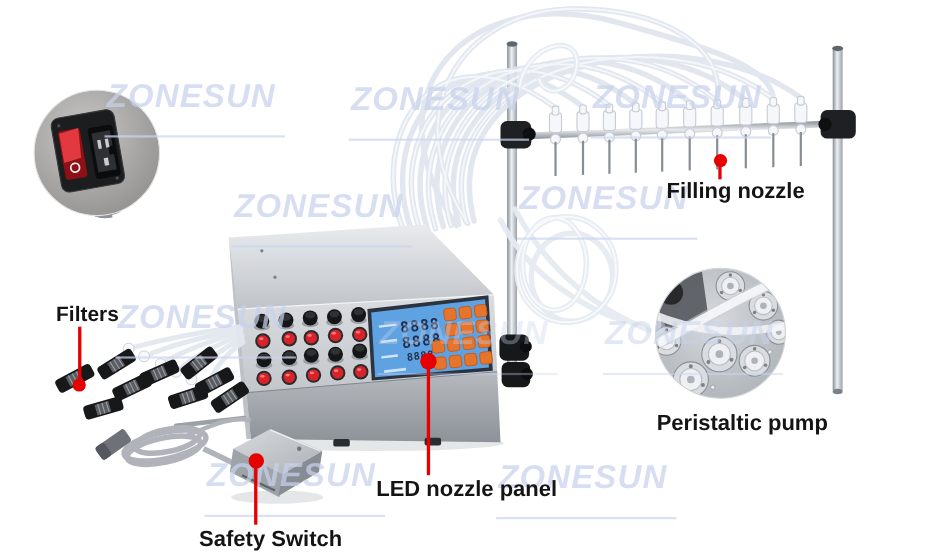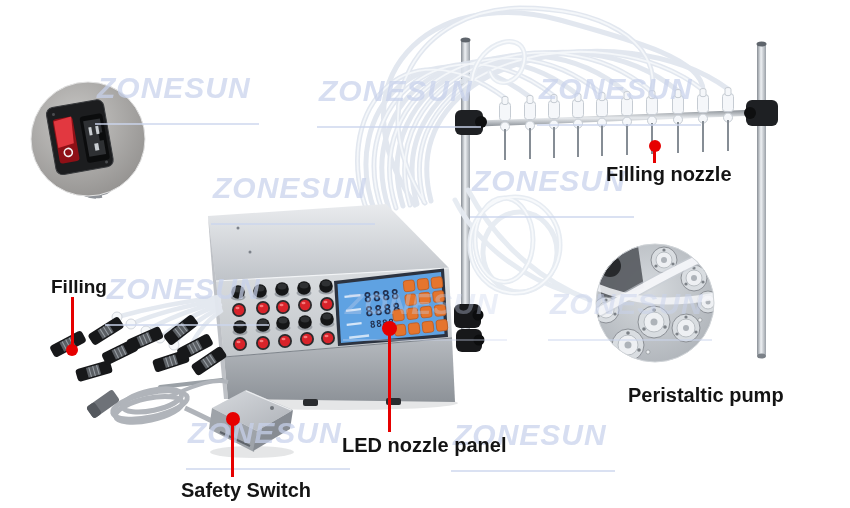--- a/index.html
+++ b/index.html
@@ -585,19 +585,19 @@
 
 <div class="callout-line" style="left:231px;top:424px;height:53px;"></div>
 <div class="callout-dot" style="left:226px;top:412px;width:14px;height:14px;"></div>
 
 <div class="callout-line" style="left:388px;top:335px;height:97px;"></div>
 <div class="callout-dot" style="left:382px;top:321px;width:15px;height:15px;"></div>
 
 <div class="callout-line" style="left:653px;top:151px;height:12px;"></div>
 <div class="callout-dot" style="left:649px;top:140px;width:12px;height:12px;"></div>
 
-<div class="callout-label" style="left:51px;top:277px;font-size:19px;">Filling</div>
+<div class="callout-label" style="left:51px;top:277px;font-size:19px;">Filters</div>
 <div class="callout-label" style="left:181px;top:479px;">Safety Switch</div>
 <div class="callout-label" style="left:342px;top:434px;">LED nozzle panel</div>
 <div class="callout-label" style="left:606px;top:163px;">Filling nozzle</div>
-<div class="callout-label" style="left:597px;top:384px;margin-left:31px;">Peristaltic pump</div>
+<div class="callout-label" style="left:597px;top:374px;">Peristaltic pump</div>
 
 </div>
 
 </body></html>

